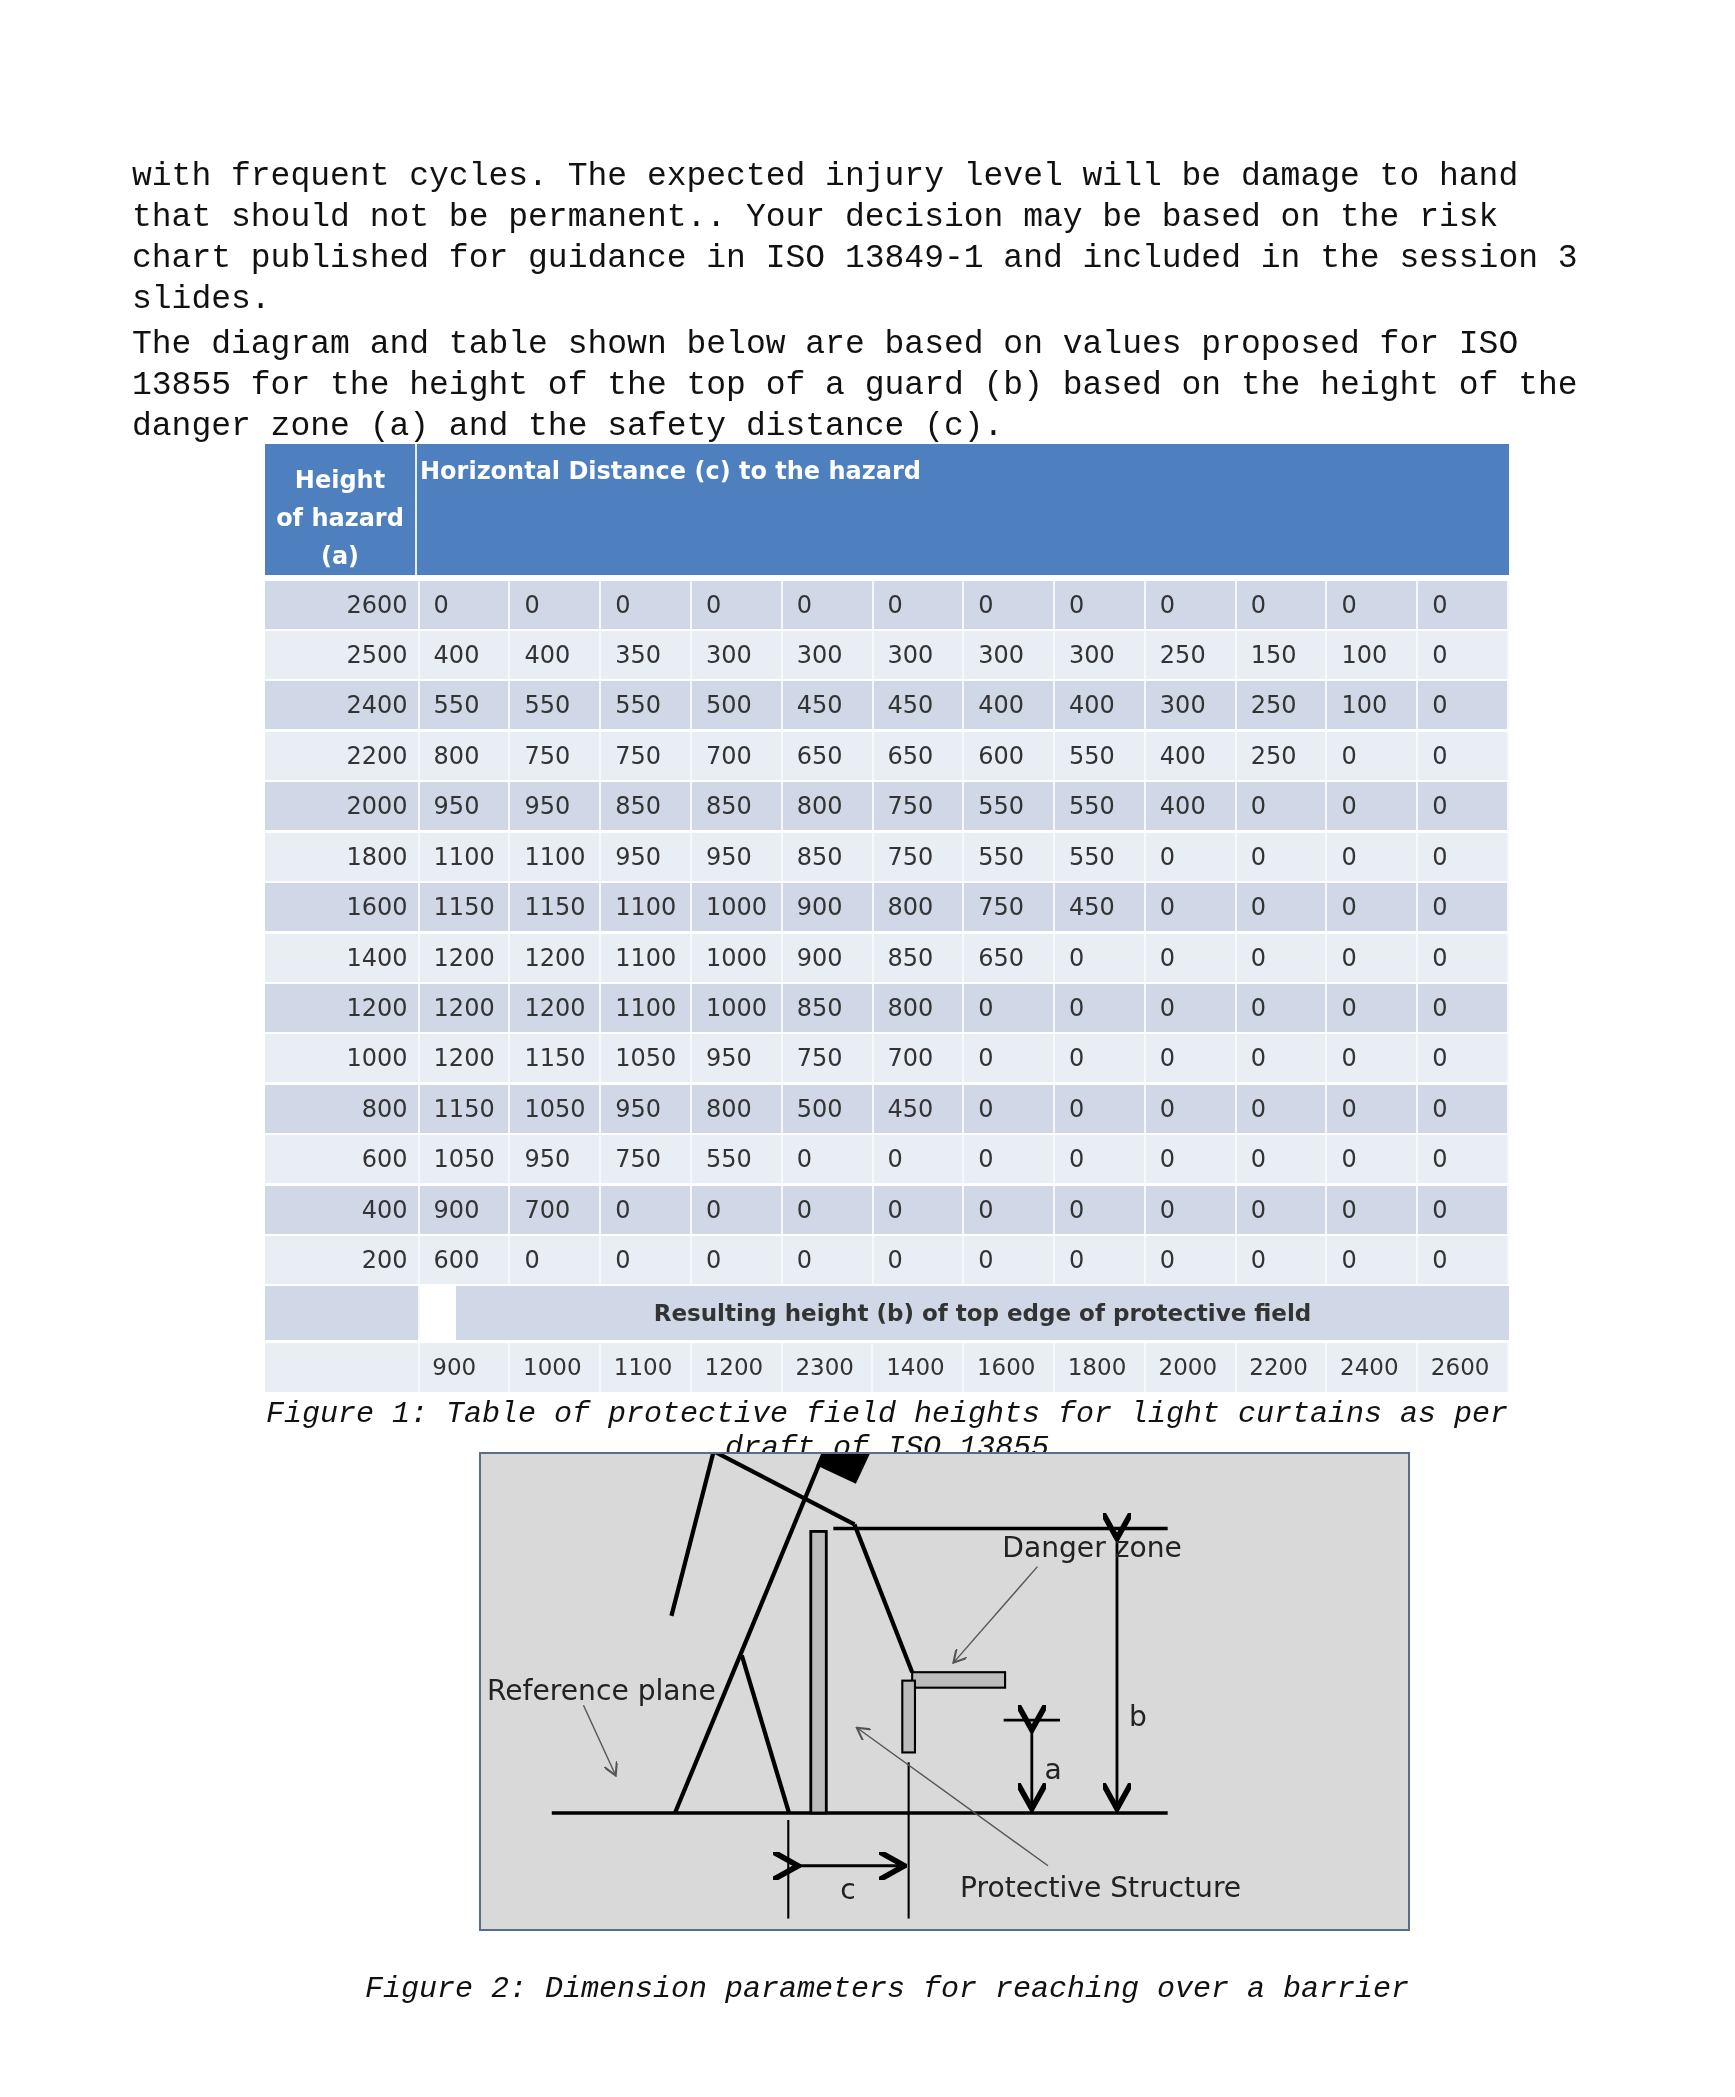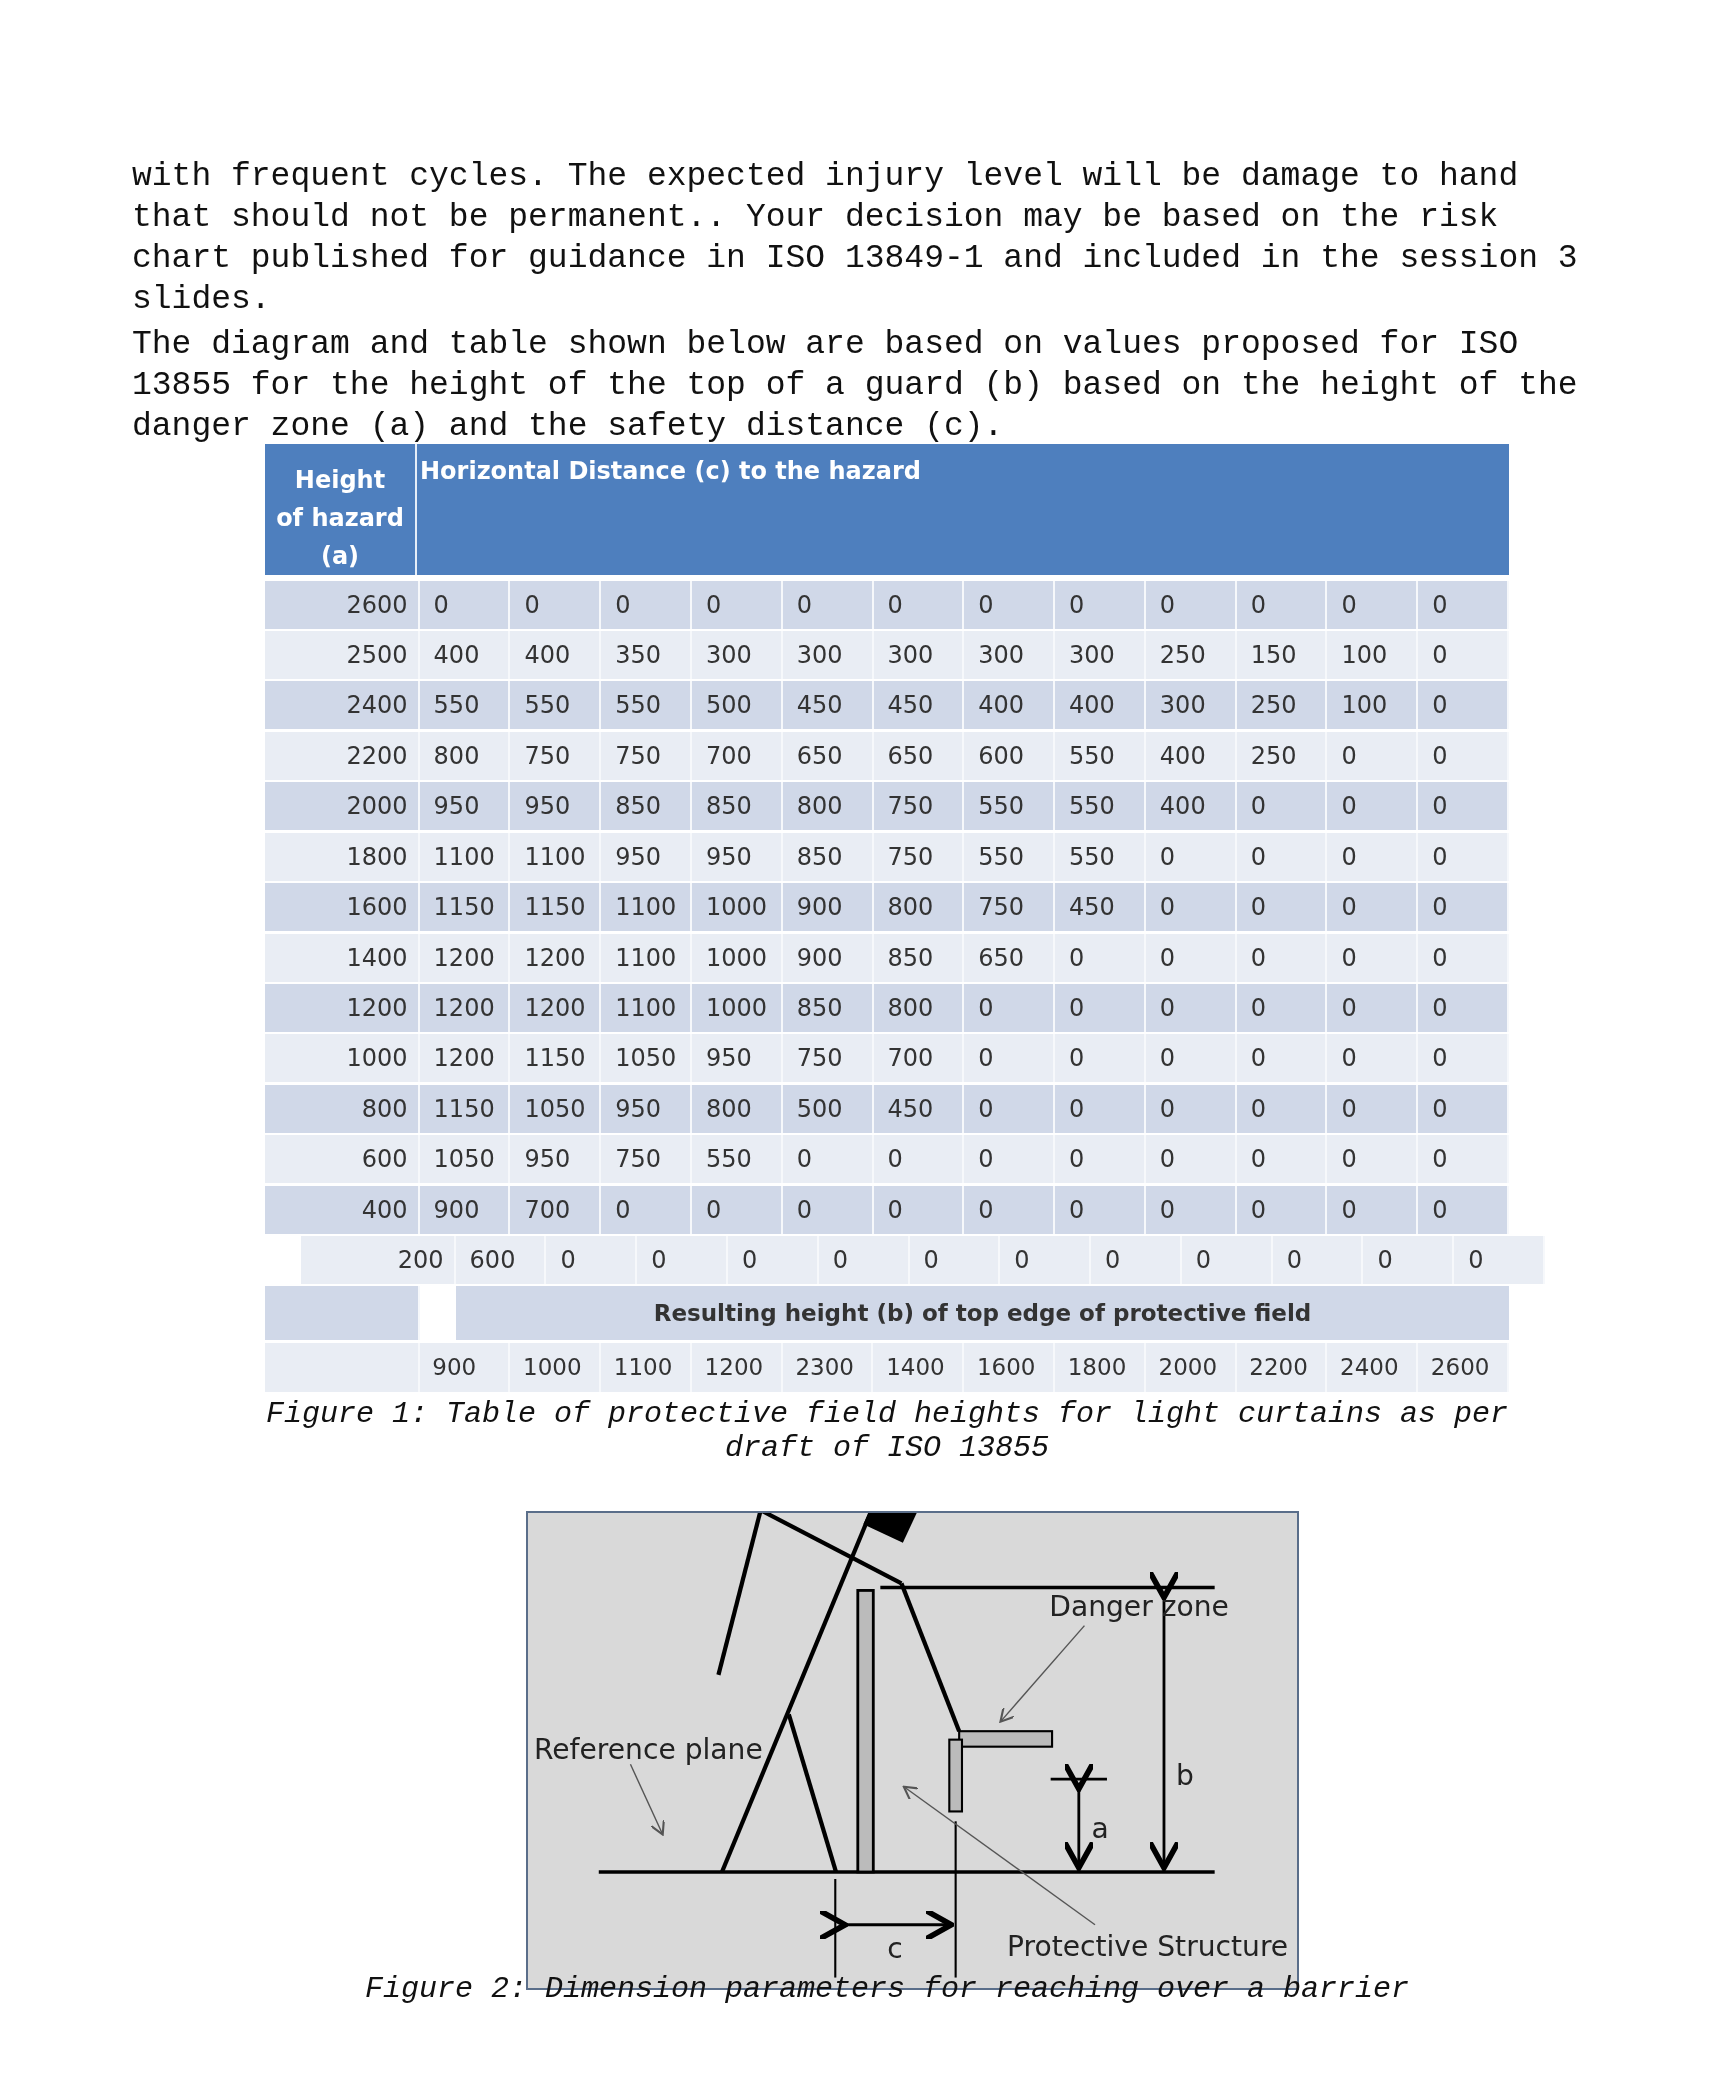--- a/index.html
+++ b/index.html
@@ -58,22 +58,22 @@
 
   .caption {
     position: absolute; font-family: Liberation Mono, monospace;
     font-style: italic; font-size: 30px; color: #111; text-align: center;
   }
   #cap1 { left: 265px; width: 1244px; top: 1397px; }
   #cap2 { left: 265px; width: 1244px; top: 1972px; }
 
   
   #diagram {
-    position: absolute; left: 479px; top: 1511px; width: 773px; height: 479px;
-    background: #d9d9d9; border: 2.8px solid #5a6e8a; box-sizing: border-box; margin-left: 47px;
+    position: absolute; left: 479px; top: 1452px; width: 931px; height: 479px;
+    background: #d9d9d9; border: 2.8px solid #5a6e8a; box-sizing: border-box;
   }
   #diagram svg { position: absolute; left: 0; top: 0; }
   .dlabel { font-family: "DejaVu Sans", "Liberation Sans", sans-serif; font-size: 40px; fill: #222; }
 </style>
 </head>
 <body>
 
 <p id="para1" class="page-text">with frequent cycles. The expected injury level will be damage to hand that should not be permanent.. Your decision may be based on the risk chart published for guidance in ISO 13849-1 and included in the session 3 slides.</p>
 <p id="para2" class="page-text">The diagram and table shown below are based on values proposed for ISO 13855 for the height of the top of a guard (b) based on the height of the danger zone (a) and the safety distance (c).</p>
 
@@ -275,21 +275,21 @@
         <div class="cell val">0</div>
         <div class="cell val">0</div>
         <div class="cell val">0</div>
         <div class="cell val">0</div>
         <div class="cell val">0</div>
         <div class="cell val">0</div>
         <div class="cell val">0</div>
         <div class="cell val">0</div>
         <div class="cell val">0</div>
       </div>
-      <div class="row even" style="top: 792px; margin-left: 36px;">
+      <div class="row even" style="top: 792px;">
         <div class="cell rowhead">200</div>
         <div class="cell val">600</div>
         <div class="cell val">0</div>
         <div class="cell val">0</div>
         <div class="cell val">0</div>
         <div class="cell val">0</div>
         <div class="cell val">0</div>
         <div class="cell val">0</div>
         <div class="cell val">0</div>
         <div class="cell val">0</div>

